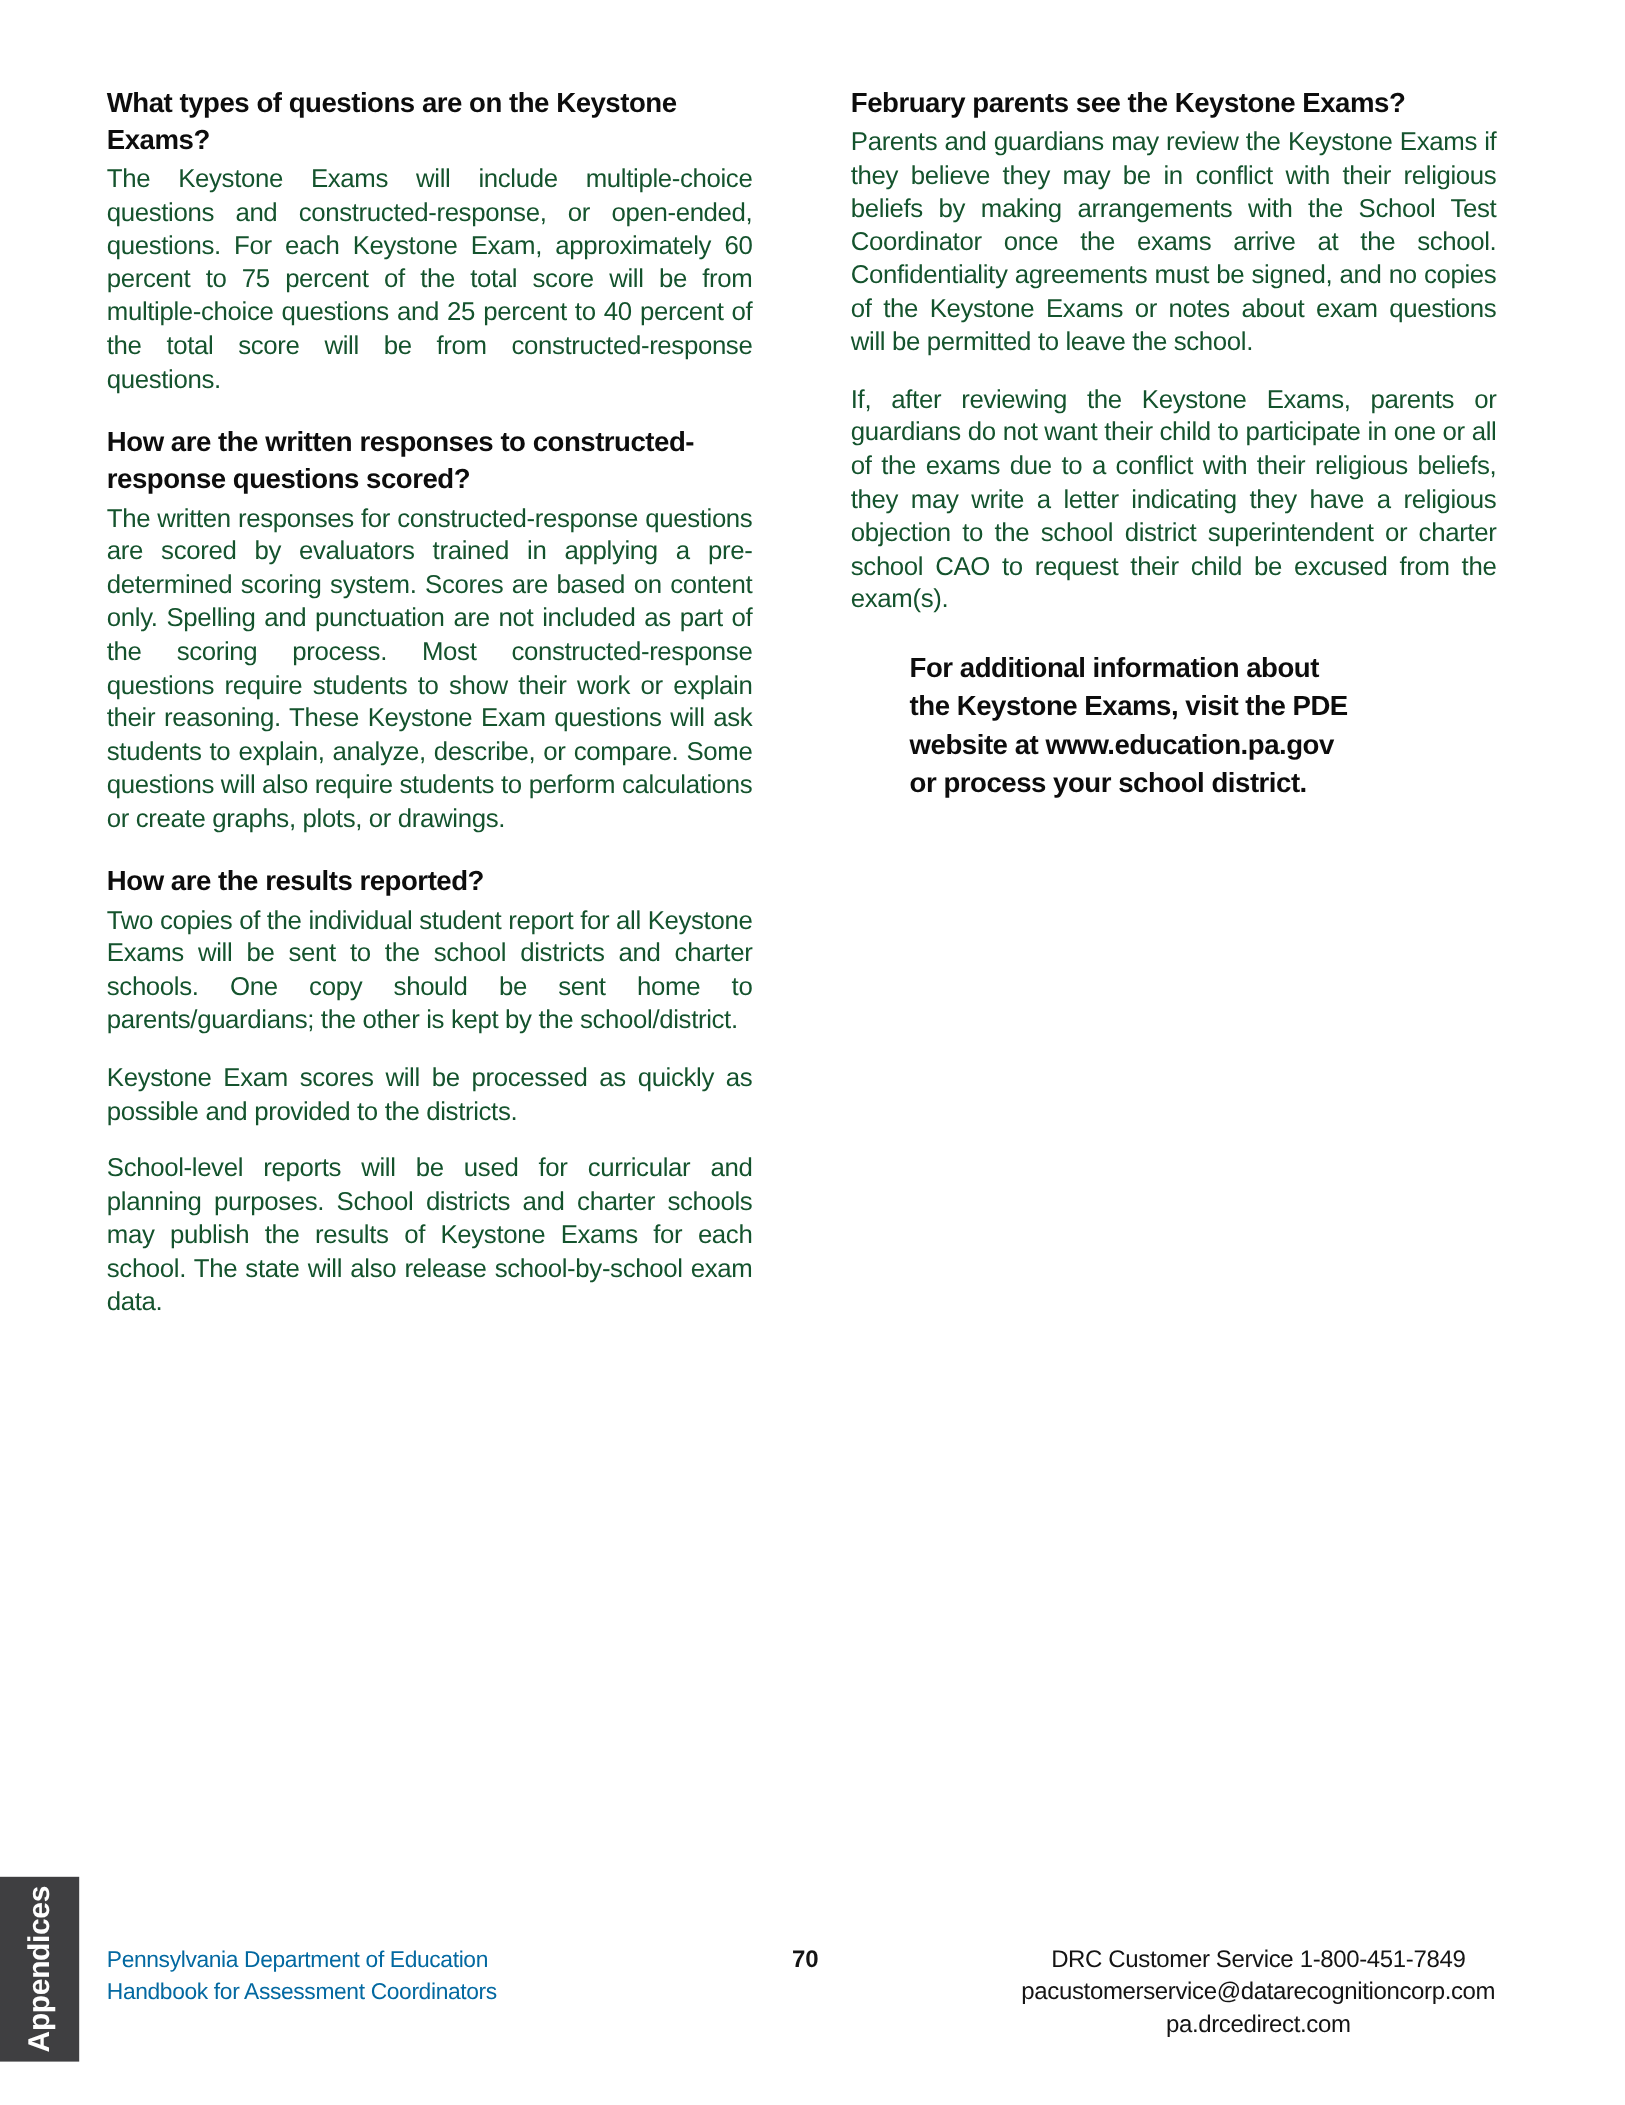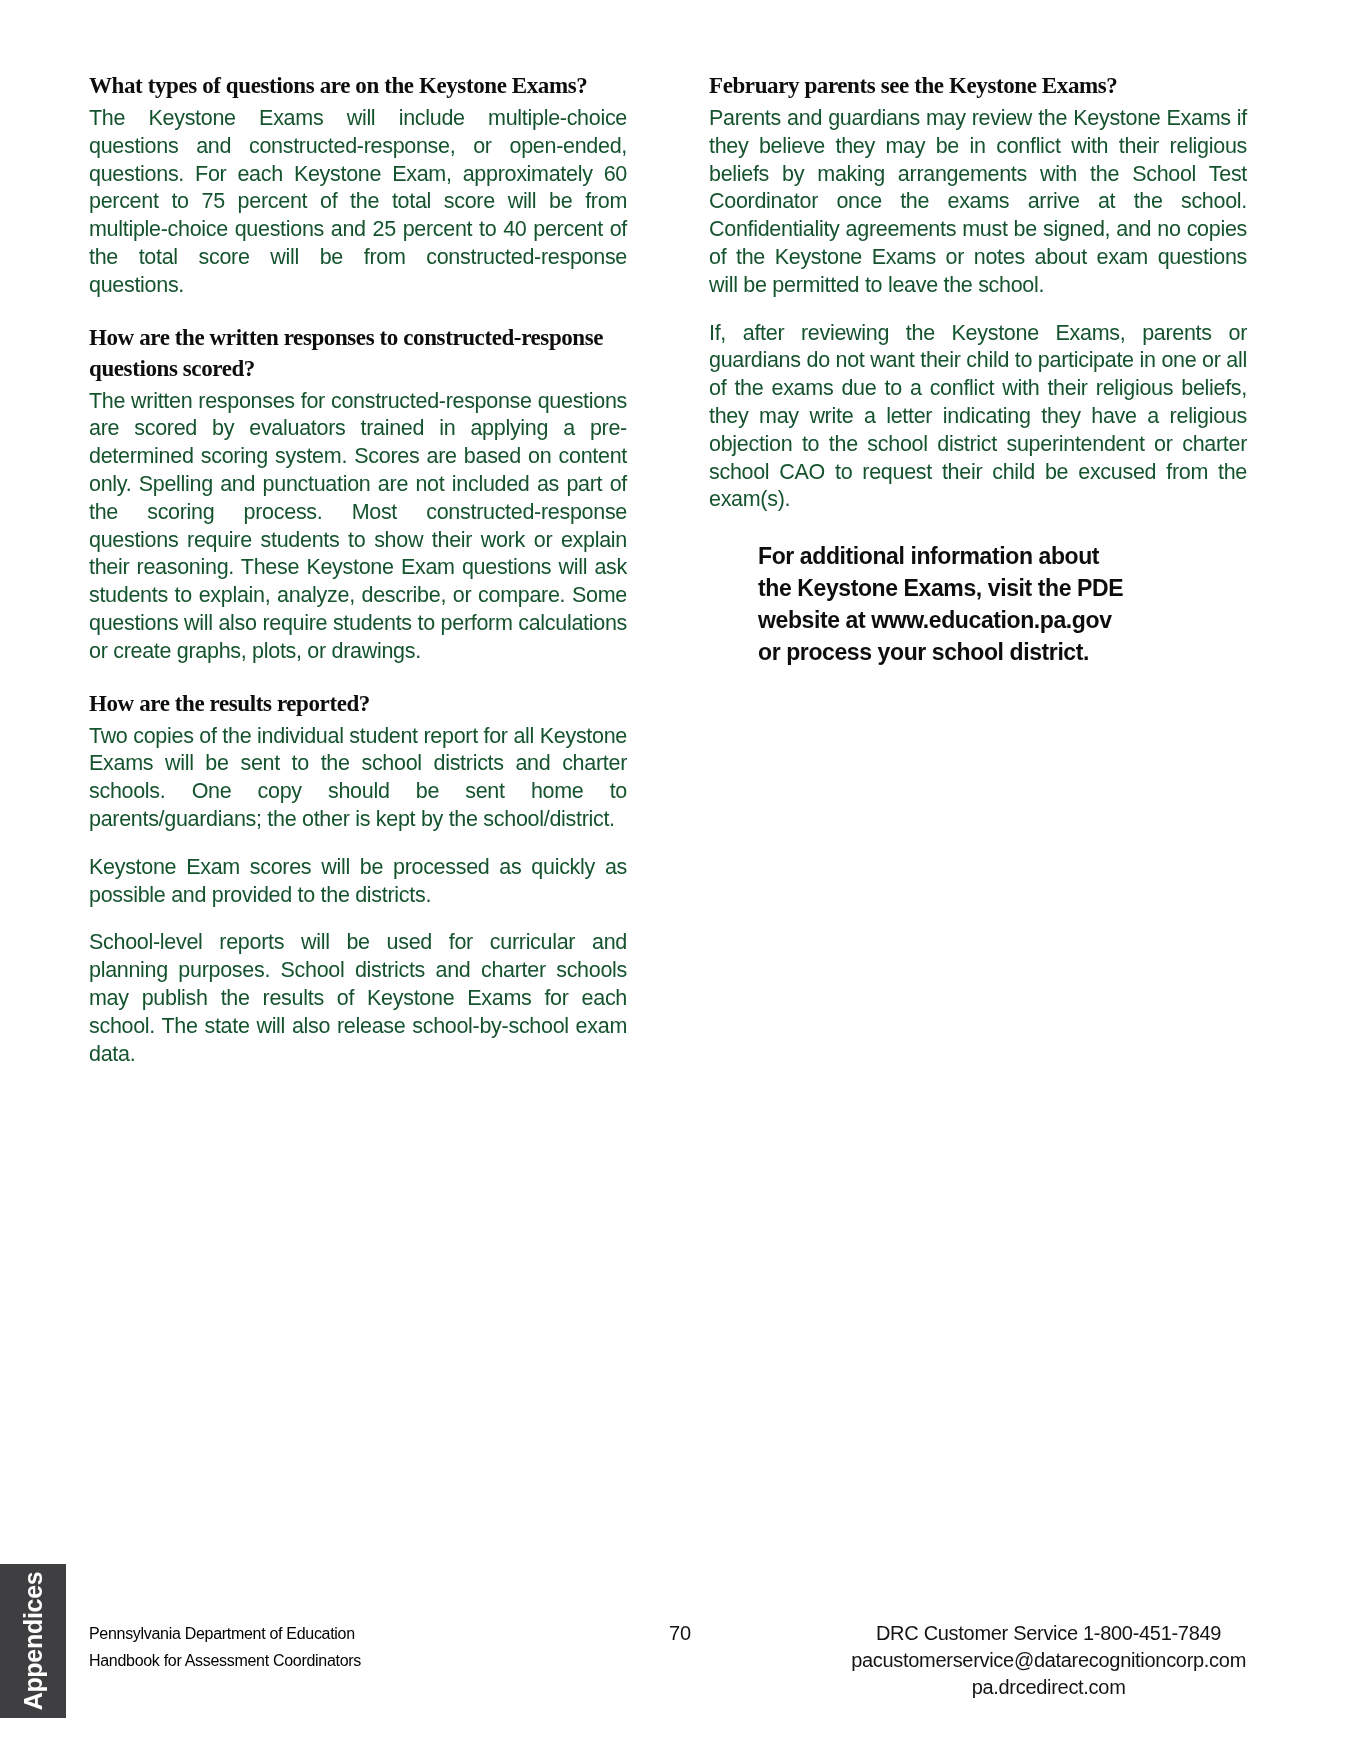--- a/index.html
+++ b/index.html
@@ -23,21 +23,21 @@
     }
     .column {
       position: absolute;
       top: 70px;
     }
     .col-left { left: 89px; width: 538px; }
     .col-right { left: 709px; width: 538px; }
 
     .section { margin: 0 0 22px 0; }
     .heading {
-      font-family: Liberation Serif, serif;
+      font-family: Liberation Sans, sans-serif;
       font-weight: bold;
       font-size: 23px;
       line-height: 31px;
       letter-spacing: -0.4px;
       margin: 0 0 4px 0;
       color: #0d0d0d;
     }
     .para {
       font-size: 21.5px;
       line-height: 27.8px;
@@ -76,35 +76,35 @@
       font-weight: bold;
       font-size: 25px;
       letter-spacing: -0.3px;
       white-space: nowrap;
     }
 
     .footer-left {
       position: absolute;
       left: 89px;
       top: 1620px;
-      font-size: 16px;
+      font-size: 19px;
       line-height: 27px;
-      color: #000000;
+      color: #0369a1;
       letter-spacing: -0.3px;
     }
     .footer-left span { display: block; }
     .footer-center {
       position: absolute;
       left: 660px;
       top: 1620px;
       width: 40px;
-      text-align: center;
       font-size: 20px;
       line-height: 27px;
       color: #141414;
+      font-weight: bold;
     }
     .footer-right {
       position: absolute;
       right: 108px;
       top: 1620px;
       text-align: center;
       font-size: 20px;
       line-height: 27px;
       color: #141414;
       letter-spacing: -0.3px;

